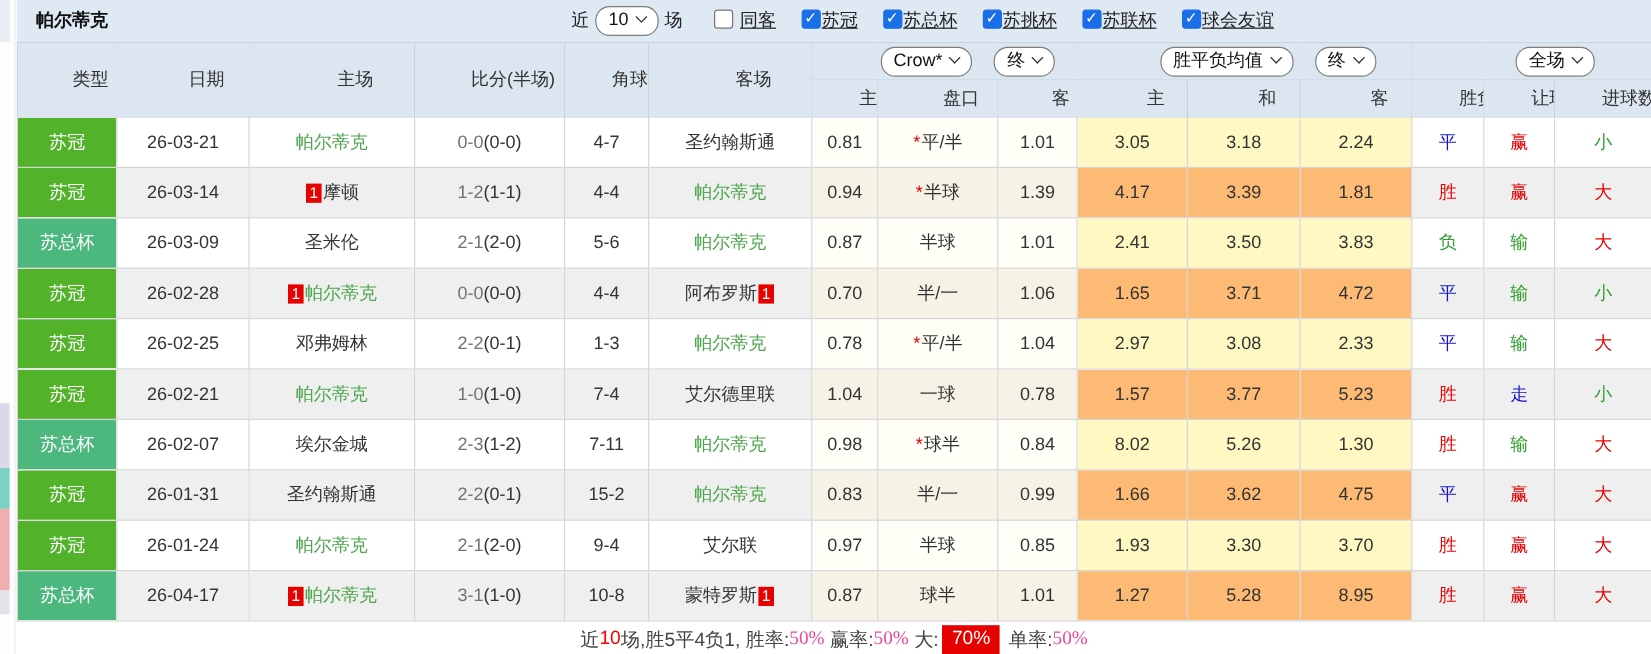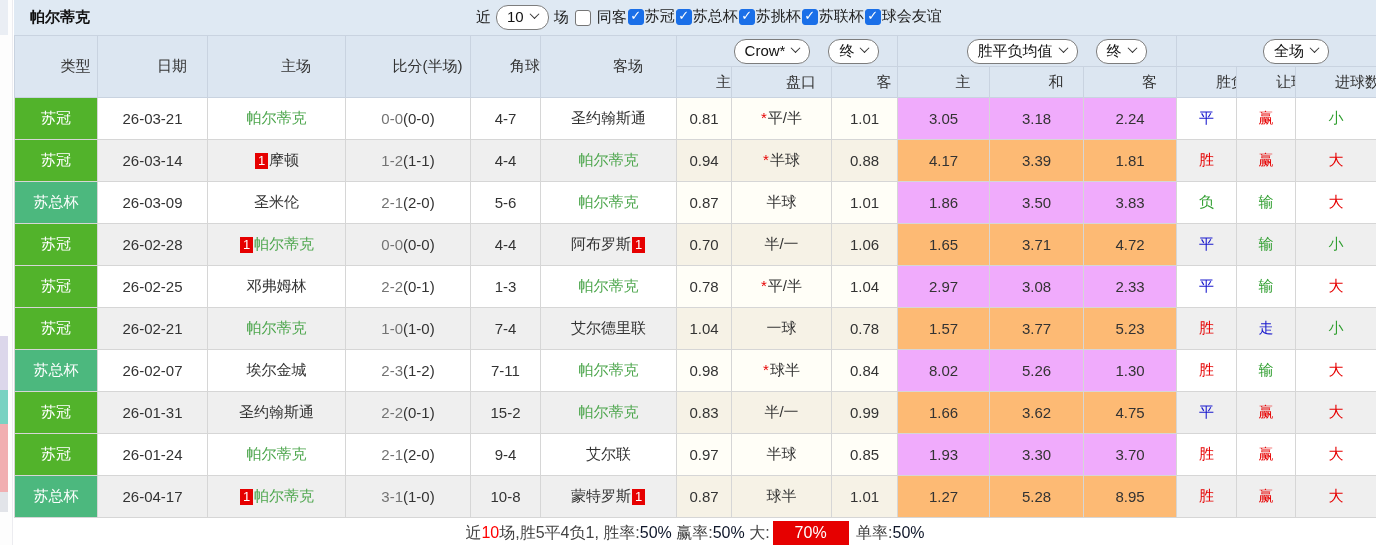--- a/index.html
+++ b/index.html
@@ -27,55 +27,55 @@
 
   
   .select { display:inline-flex; align-items:center; gap:7px; background:#fff; border:1px solid #7d7d7d; border-radius:12px; padding:2px 10px 3px 10px; font-size:15px; color:#111; cursor:default; line-height:18px; }
   .select .chev { width:7px; height:7px; border-right:1.8px solid #333; border-bottom:1.8px solid #333; transform:rotate(45deg) translate(-1px,-1px); margin-top:-3px; }
 
   
   .cb { display:inline-block; width:16px; height:16px; border-radius:3px; vertical-align:-3px; position:relative; }
   .cb.off { background:#fff; border:1.5px solid #767676; }
   .cb.on { background:#1a6fe8; border:1.5px solid #1a6fe8; }
   .cb.on::after { content:"✓"; position:absolute; left:1.5px; top:-1.5px; color:#fff; font-size:13px; font-weight:bold; }
-  .cb-wrap { display:inline-flex; align-items:center; margin-left:1px; }
+  .cb-wrap { display:inline-flex; margin-left:21px;text-decoration:underline; }
   .cb-wrap .cb { margin-right:1px; }
 
   
   table { border-collapse:collapse; table-layout:fixed; width:1362px; }
   th, td { border:1px solid #d6d6d6; text-align:center; font-weight:normal; font-size:15px; overflow:hidden; white-space:nowrap; }
   thead th { background:#dce6f1; border-color:#c9d3e0; color:#333;padding-left:39px; }
   thead tr.group th { height:31px; }
   thead tr.sub th { height:31px; }
   .selwrap { display:flex; align-items:center; justify-content:center; gap:18px; }
   tbody td { height:42px; }
   tbody tr.odd td { background:#fff; }
   tbody tr.even td { background:#efefef; }
   tbody tr.odd td.c-odds { background:#fffef7; }
   tbody tr.even td.c-odds { background:#f6f2e6; }
-  tbody tr.odd td.c-avg { background:#f0abfc; }
+  tbody tr.odd td.c-avg { background:#fef9c3; }
   tbody tr.even td.c-avg { background:#fdba74; }
   td.c-type { color:#fff; font-size:15px; }
   tbody tr td.lg-green { background:#52b32b; }
   tbody tr td.lg-teal  { background:#4cb87e; }
   .team-green { color:#4da64d; }
   .score-red { color:#737373; }
   .score-half { color:#333; }
   .star { color:#e60000; margin-right:1px; }
   .num-badge { display:inline-block; background:#e60000; color:#fff; font-size:13px; line-height:16px; padding:0 3px; margin:0 1px; }
   .t-red { color:#e60000; }
   .t-blue { color:#1414cc; }
   .t-green { color:#2f9e2f; }
 
   
   .footer { height:30px; display:flex; align-items:center; justify-content:center; font-size:16px; white-space:pre; }
   .seg-dark { color:#444; }
   .seg-red { color:#ff0000; }
-  .seg-blue { color:#0f172a; }
-  .seg-redbg { background:#e60000; color:#fff; padding:3px 22px; margin:0 3px; }
+  .seg-blue { color:#ec4899;font-family:Liberation Serif, serif; }
+  .seg-redbg { background:#e60000; color:#fff; padding:3px 8px; margin:0 3px; }
 </style>
 </head>
 <body>
 
 <div class="page">
 
   <div class="edge">
     <div class="frag frag-top"></div>
     <div class="frag frag-lav"></div>
     <div class="frag frag-teal"></div>
@@ -211,39 +211,39 @@
           </tr>
           <tr class="even">
             <td class="c-type lg-green">苏冠</td>
             <td>26-03-14</td>
             <td><span class="num-badge">1</span><span class="">摩顿</span></td>
             <td><span class="score-red">1-2</span><span class="score-half">(1-1)</span></td>
             <td>4-4</td>
             <td><span class="team-green">帕尔蒂克</span></td>
             <td class="c-odds">0.94</td>
             <td class="c-odds"><span class="star">*</span>半球</td>
-            <td class="c-odds">0.88</td>
+            <td class="c-odds">1.39</td>
             <td class="c-avg">4.17</td>
             <td class="c-avg">3.39</td>
             <td class="c-avg">1.81</td>
             <td class="t-red">胜</td>
             <td class="t-red">赢</td>
             <td class="t-red">大</td>
           </tr>
           <tr class="odd">
             <td class="c-type lg-teal">苏总杯</td>
             <td>26-03-09</td>
             <td><span class="">圣米伦</span></td>
             <td><span class="score-red">2-1</span><span class="score-half">(2-0)</span></td>
             <td>5-6</td>
             <td><span class="team-green">帕尔蒂克</span></td>
             <td class="c-odds">0.87</td>
             <td class="c-odds">半球</td>
             <td class="c-odds">1.01</td>
-            <td class="c-avg">1.86</td>
+            <td class="c-avg">2.41</td>
             <td class="c-avg">3.50</td>
             <td class="c-avg">3.83</td>
             <td class="t-green">负</td>
             <td class="t-green">输</td>
             <td class="t-red">大</td>
           </tr>
           <tr class="even">
             <td class="c-type lg-green">苏冠</td>
             <td>26-02-28</td>
             <td><span class="num-badge">1</span><span class="team-green">帕尔蒂克</span></td>

